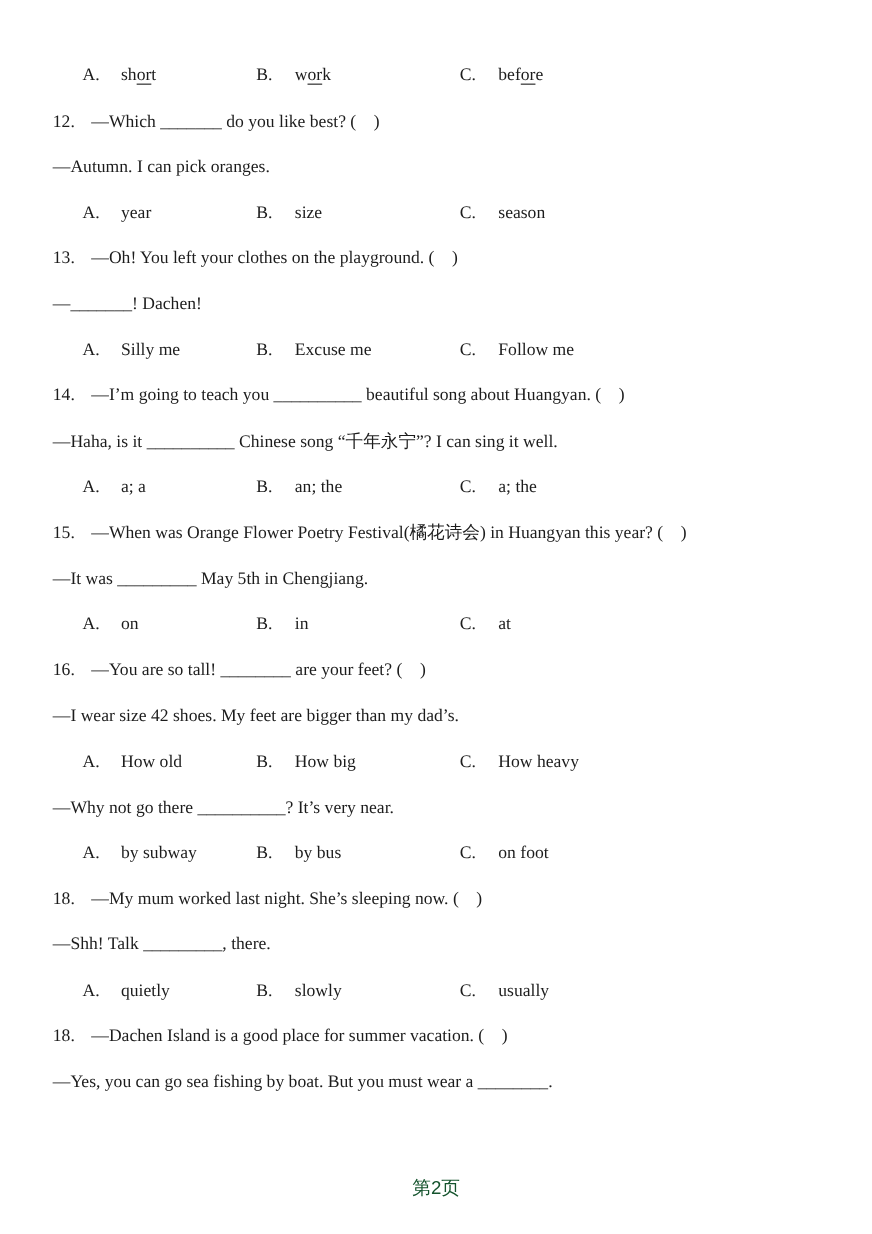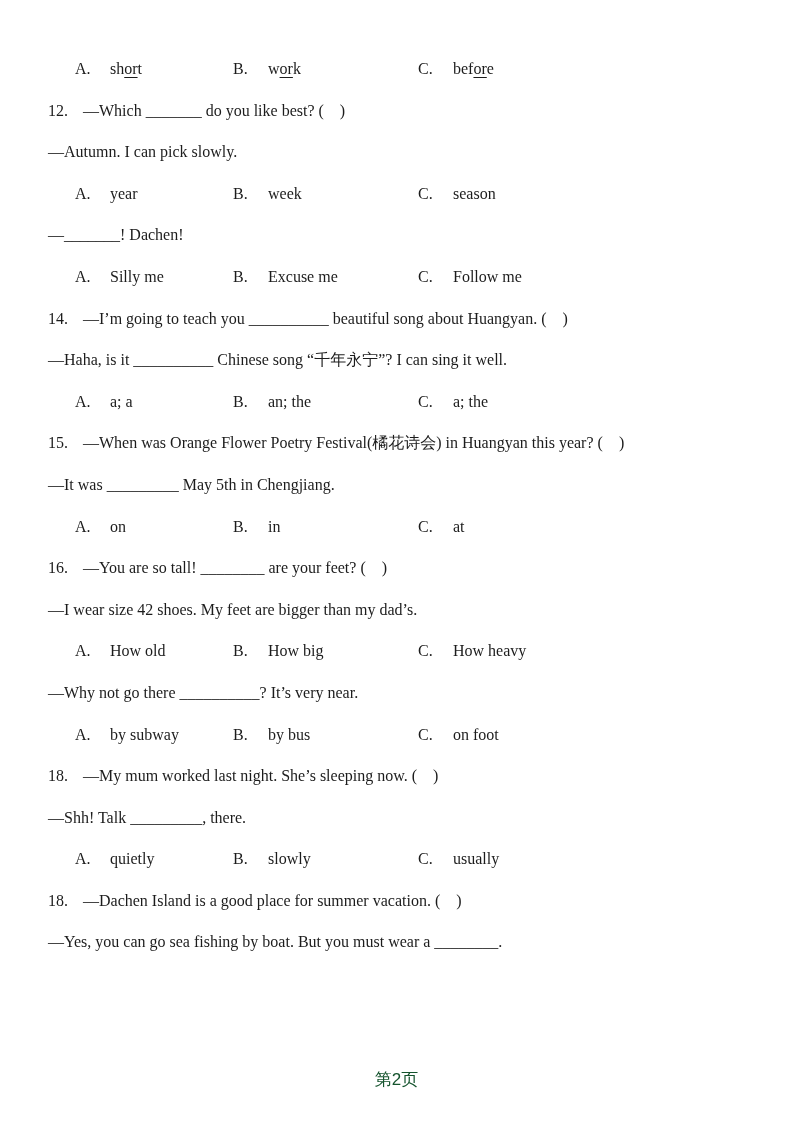--- a/index.html
+++ b/index.html
@@ -31,27 +31,28 @@
 <div class="page">
   <div class="content">
 
     <div class="line opts">
       <span class="opt optA"><span class="olabel">A.</span><span><span>sh</span><span class="ul">or</span><span>t</span></span></span>
       <span class="opt optB"><span class="olabel">B.</span><span><span>w</span><span class="ul">or</span><span>k</span></span></span>
       <span class="opt optC"><span class="olabel">C.</span><span><span>bef</span><span class="ul">or</span><span>e</span></span></span>
     </div>
 
     <div class="line"><span class="qnum">12.</span><span>—Which _______ do you like best? (　)</span></div>
-    <div class="line"><span>—Autumn. I can pick slowly.</span></div>
+    <div class="line"><span>—Autumn. I can pick oranges.</span></div>
     <div class="line opts">
       <span class="opt optA"><span class="olabel">A.</span><span>year</span></span>
-      <span class="opt optB"><span class="olabel">B.</span><span>week</span></span>
+      <span class="opt optB"><span class="olabel">B.</span><span>size</span></span>
       <span class="opt optC"><span class="olabel">C.</span><span>season</span></span>
     </div>
 
+    <div class="line"><span class="qnum">13.</span><span>—Oh! You left your clothes on the playground. (　)</span></div>
     <div class="line"><span>—_______! Dachen!</span></div>
     <div class="line opts">
       <span class="opt optA"><span class="olabel">A.</span><span>Silly me</span></span>
       <span class="opt optB"><span class="olabel">B.</span><span>Excuse me</span></span>
       <span class="opt optC"><span class="olabel">C.</span><span>Follow me</span></span>
     </div>
 
     <div class="line"><span class="qnum">14.</span><span>—I’m going to teach you __________ beautiful song about Huangyan. (　)</span></div>
     <div class="line"><span>—Haha, is it __________ Chinese song “千年永宁”? I can sing it well.</span></div>
     <div class="line opts">

